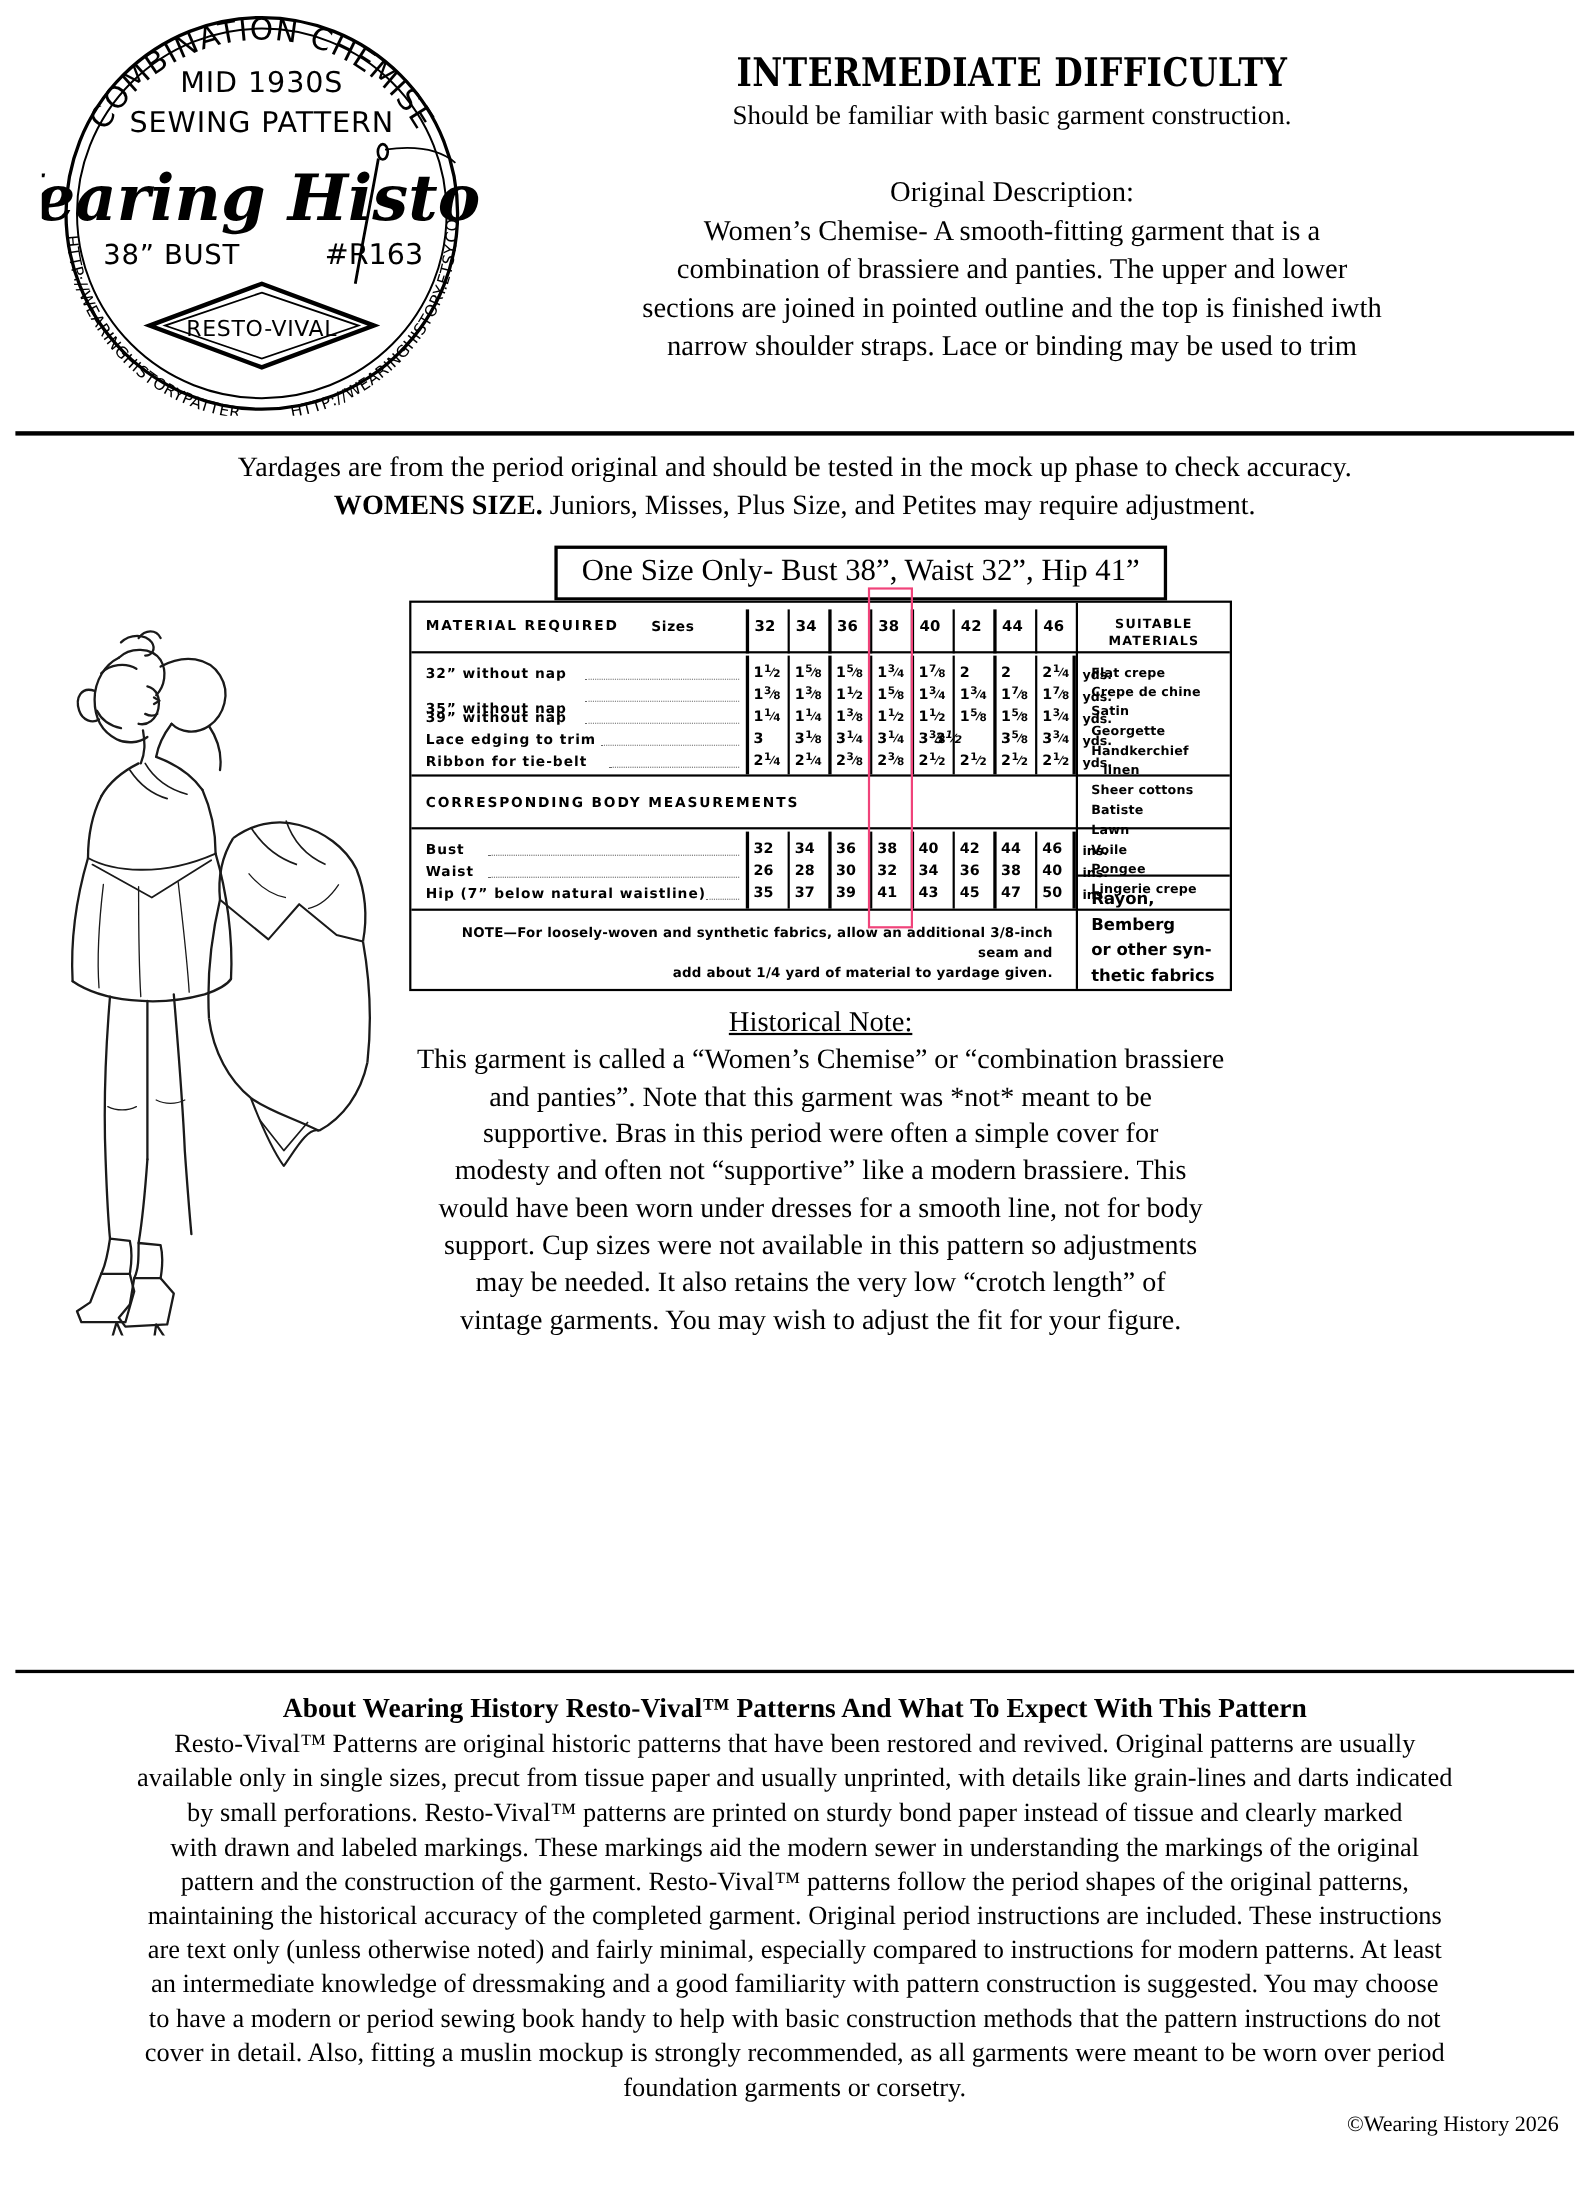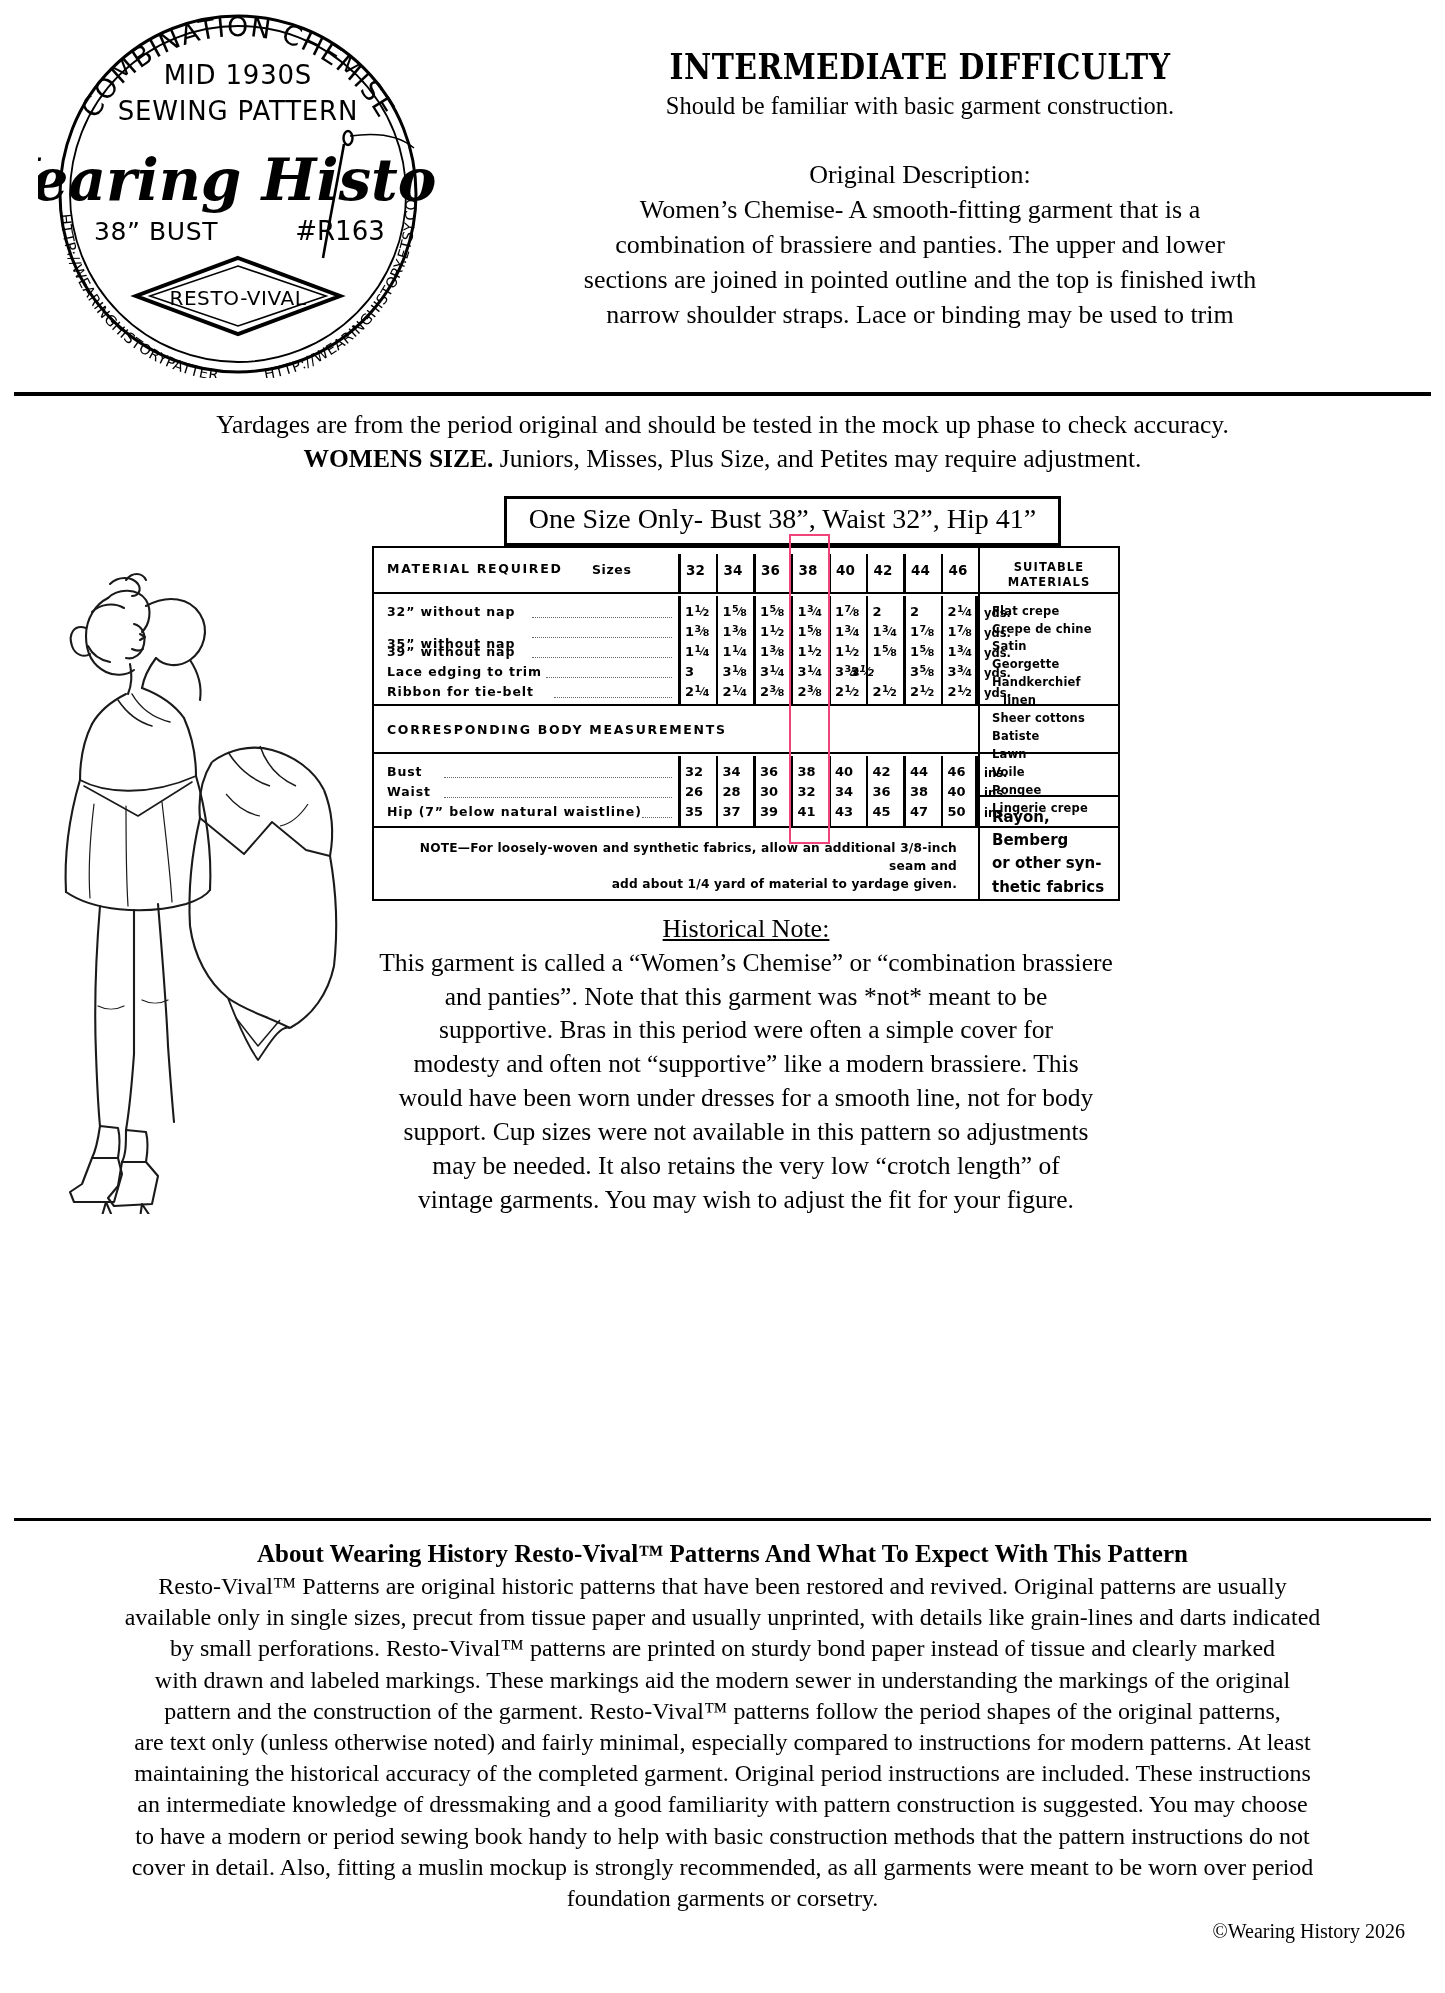--- a/index.html
+++ b/index.html
@@ -240,21 +240,21 @@
   }
   .footer-body {
     text-align:center;
     font-size:24px;
     line-height:1.3;
     margin:0;
   }
   .copyright {
     text-align:right;
     font-size:20px;
-    margin:6px 22px 0 0;
+    margin:6px 10px 0 0;
   }
 </style>
 </head>
 <body>
 
 <div class="header">
 
   <div class="logo-wrap">
     <svg width="400" height="370" viewBox="0 0 400 370" xmlns="http://www.w3.org/2000/svg">
       <defs>
@@ -592,21 +592,21 @@
 
 <div class="footer">
   <div class="rule thin"></div>
   <div class="footer-inner">
     <p class="footer-title">About Wearing History Resto-Vival™ Patterns And What To Expect With This Pattern</p>
     <p class="footer-body">Resto-Vival™ Patterns are original historic patterns that have been restored and revived.  Original patterns are usually</p>
     <p class="footer-body">available only in single sizes, precut from tissue paper and usually unprinted, with details like grain-lines and darts indicated</p>
     <p class="footer-body">by small perforations.  Resto-Vival™ patterns are printed on sturdy bond paper instead of tissue and clearly marked</p>
     <p class="footer-body">with drawn and labeled markings.  These markings aid the modern sewer in understanding the markings of the original</p>
     <p class="footer-body">pattern and the construction of the garment.  Resto-Vival™ patterns follow the period shapes of the original patterns,</p>
+    <p class="footer-body">maintaining the historical accuracy of the completed garment.  Original period instructions are included. These instructions</p>
     <p class="footer-body">are text only (unless otherwise noted) and fairly minimal, especially compared to instructions for modern patterns.  At least</p>
-    <p class="footer-body">maintaining the historical accuracy of the completed garment.  Original period instructions are included. These instructions</p>
     <p class="footer-body">an intermediate knowledge of dressmaking and a good familiarity with pattern construction is suggested.  You may choose</p>
     <p class="footer-body">to have a modern or period sewing book handy to help with basic construction methods that the pattern instructions do not</p>
     <p class="footer-body">cover in detail.  Also, fitting a muslin mockup is strongly recommended, as all garments were meant to be worn over period</p>
     <p class="footer-body">foundation garments or corsetry.</p>
     <p class="copyright">©Wearing History 2026</p>
   </div>
 </div>
 
 </body></html>

